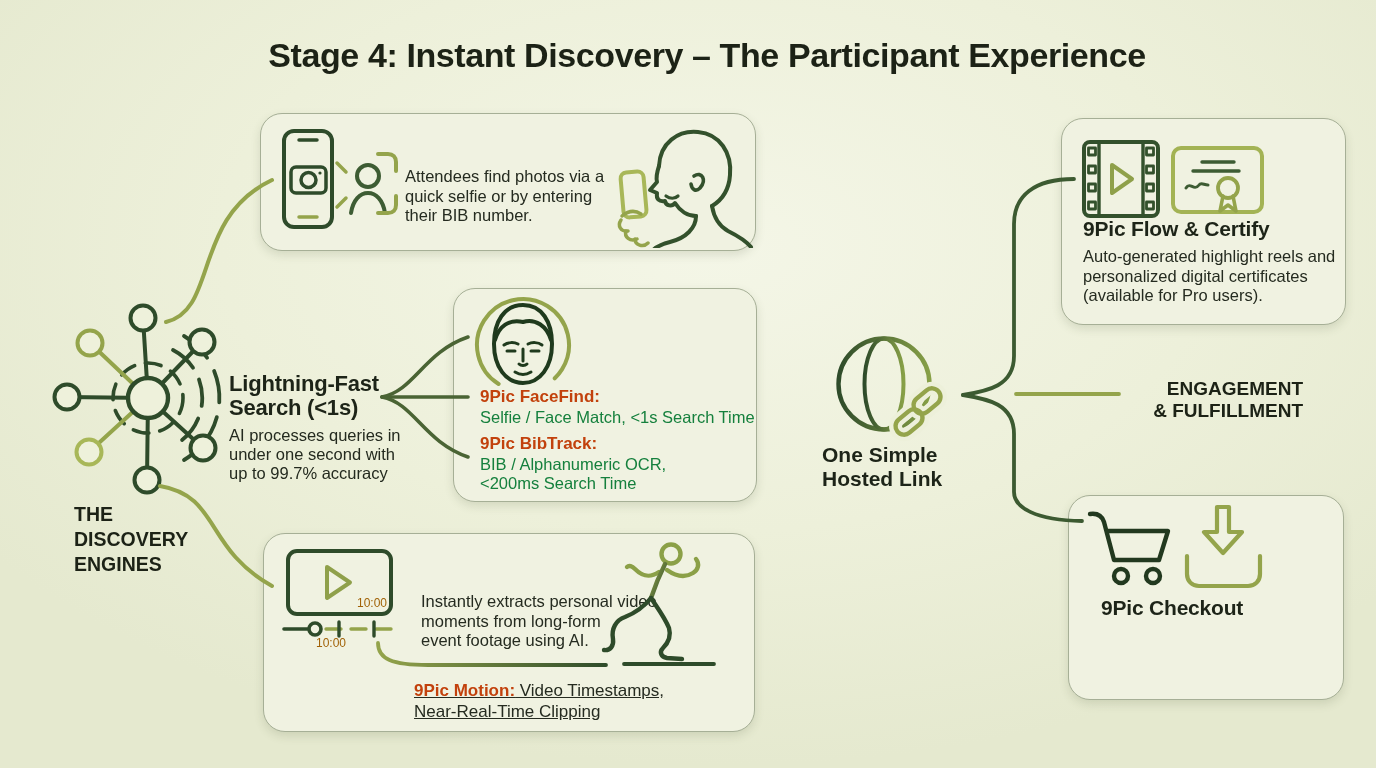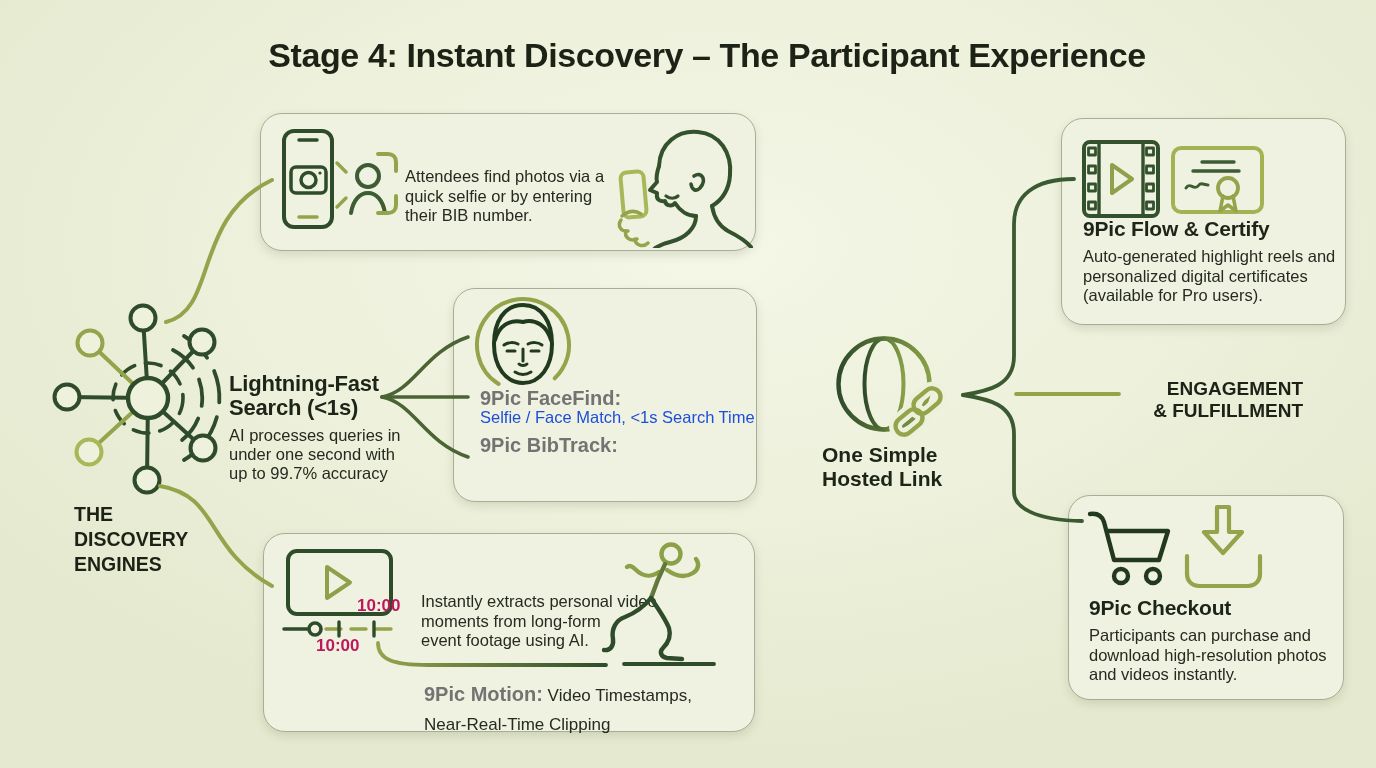--- a/index.html
+++ b/index.html
@@ -18,26 +18,26 @@
   }
   .card{
     position:absolute;
     background:#f0f2e1;
     border:1.6px solid #a6af96;
     border-radius:22px;
     box-shadow:0 4px 10px rgba(70,80,45,.15);
   }
   .card-title{font-size:21px;font-weight:bold;color:#1d2418;letter-spacing:-0.2px;}
   .card-body{font-size:16.5px;line-height:19.5px;color:#252b20;}
-  .spec-label{font-size:20px;font-weight:bold;color:#737373;}
-  .spec-value{font-size:16.5px;line-height:19px;color:#1d4ed8;}
+  .spec-label{font-size:17px;font-weight:bold;color:#c2410c;}
+  .spec-value{font-size:16.5px;line-height:19px;color:#15803d;}
   .big-label{font-size:19.5px;font-weight:bold;line-height:25px;color:#1c2216;}
   .side-title{font-size:22px;font-weight:bold;line-height:24px;color:#1d2418;letter-spacing:-0.2px;}
   .side-body{font-size:16.5px;line-height:19px;color:#242a1f;}
-  .timestamp{font-size:17px;font-weight:700;color:#be185d;}
+  .timestamp{font-size:12px;font-weight:400;color:#a16207;}
   svg{display:block;}
   .overlay{pointer-events:none;}
 </style>
 </head>
 <body>
 
 <div class="stage">
 
   <div class="abs page-title">Stage 4: Instant Discovery – The Participant Experience</div>
 
@@ -88,40 +88,42 @@
         <path d="M62,51 C66,49 72,49 76,52" stroke="#1f3a1d" stroke-width="3"></path>
         <path d="M41,58 L49,58" stroke="#1f3a1d" stroke-width="3"></path>
         <path d="M65,58 L73,58" stroke="#1f3a1d" stroke-width="3"></path>
         <path d="M57,56 L57,68 M53,71 C55,73 59,73 61,71" stroke="#1f3a1d" stroke-width="3"></path>
         <path d="M49,79 C54,82 60,82 65,79" stroke="#1f3a1d" stroke-width="3"></path>
       </g>
     </svg>
     <div class="abs spec-label" style="left:26px;top:98px;">9Pic FaceFind:</div>
     <div class="abs spec-value pre" style="left:26px;top:119px;">Selfie / Face Match, &lt;1s Search Time</div>
     <div class="abs spec-label" style="left:26px;top:145px;">9Pic BibTrack:</div>
+    <div class="abs spec-value pre" style="left:26px;top:166px;">BIB / Alphanumeric OCR,
+&lt;200ms Search Time</div>
   </div>
 
   <div class="card" style="left:263px;top:533px;width:490px;height:197px;">
     <svg class="abs" style="left:18px;top:13px;" width="135" height="100" viewBox="0 0 135 100">
       <g fill="none" stroke-linecap="round" stroke-linejoin="round">
         <rect x="6" y="4" width="103" height="63" rx="9" stroke="#2e4b2a" stroke-width="4"></rect>
         <path d="M45,20 L68,35.5 L45,51 Z" stroke="#8fa04a" stroke-width="4"></path>
         <path d="M2,82 L26,82" stroke="#2e4b2a" stroke-width="3.6"></path>
         <circle cx="33" cy="82" r="6" fill="#f0f2e1" stroke="#2e4b2a" stroke-width="3.6"></circle>
         <path d="M44,82 L112,82" stroke="#94a44b" stroke-width="3.4" stroke-dasharray="15 10"></path>
         <path d="M57,75 L57,89" stroke="#2e4b2a" stroke-width="3.4"></path>
         <path d="M92,75 L92,89" stroke="#2e4b2a" stroke-width="3.4"></path>
       </g>
     </svg>
     <div class="abs timestamp" style="left:93px;top:62px;">10:00</div>
     <div class="abs timestamp" style="left:52px;top:102px;">10:00</div>
     <div class="abs card-body pre" style="left:157px;top:58px;">Instantly extracts personal video
 moments from long-form
 event footage using AI.</div>
-    <div class="abs pre" style="left:160px;top:146px;font-size:17px;line-height:29px;color:#252b20;"><span class="spec-label">9Pic Motion:</span><span class="pre"> Video Timestamps,
+    <div class="abs pre" style="left:150px;top:146px;font-size:17px;line-height:21px;color:#252b20;text-decoration:underline;"><span class="spec-label">9Pic Motion:</span><span class="pre"> Video Timestamps,
 Near-Real-Time Clipping</span></div>
     <svg class="abs" style="left:337px;top:6px;" width="120" height="128" viewBox="0 0 120 128">
       <defs>
         <linearGradient id="gradRun" x1="0" y1="0" x2="1" y2="1">
           <stop offset="0" stop-color="#94a44b"></stop>
             <stop offset="1" stop-color="#2e4b2a"></stop>
         </linearGradient>
       </defs>
       <g fill="none" stroke-linecap="round" stroke-linejoin="round" stroke-width="4.4">
         <circle cx="70" cy="14" r="9.5" stroke="#8ba047"></circle>
@@ -175,24 +177,21 @@
         <circle cx="37" cy="68" r="7"></circle>
         <circle cx="69" cy="68" r="7"></circle>
       </g>
     </svg>
     <svg class="abs" style="left:112px;top:6px;" width="85" height="96" viewBox="0 0 85 96">
       <g fill="none" stroke-linecap="round" stroke-linejoin="round" stroke-width="4.2" stroke="#94a44b">
         <path d="M36,5 L48,5 L48,30 L61,30 L42,51 L23,30 L36,30 Z"></path>
         <path d="M6,54 L6,72 C6,79 11,84 18,84 L67,84 C74,84 79,79 79,72 L79,54"></path>
       </g>
     </svg>
-    <div class="abs card-title" style="left:20px;top:100px;">9Pic Checkout</div>
-    <div class="abs card-body pre" style="left:20px;top:130px;">Participants can purchase and
-download high-resolution photos
-and videos instantly.</div>
+    <div class="abs card-title" style="left:32px;top:100px;">9Pic Checkout</div>
   </div>
 
   <div class="abs side-title pre" style="left:229px;top:372px;">Lightning-Fast
 Search (&lt;1s)</div>
   <div class="abs side-body pre" style="left:229px;top:426px;">AI processes queries in
 under one second with
 up to 99.7% accuracy</div>
   <div class="abs big-label pre" style="left:74px;top:502px;">THE
 DISCOVERY
 ENGINES</div>

